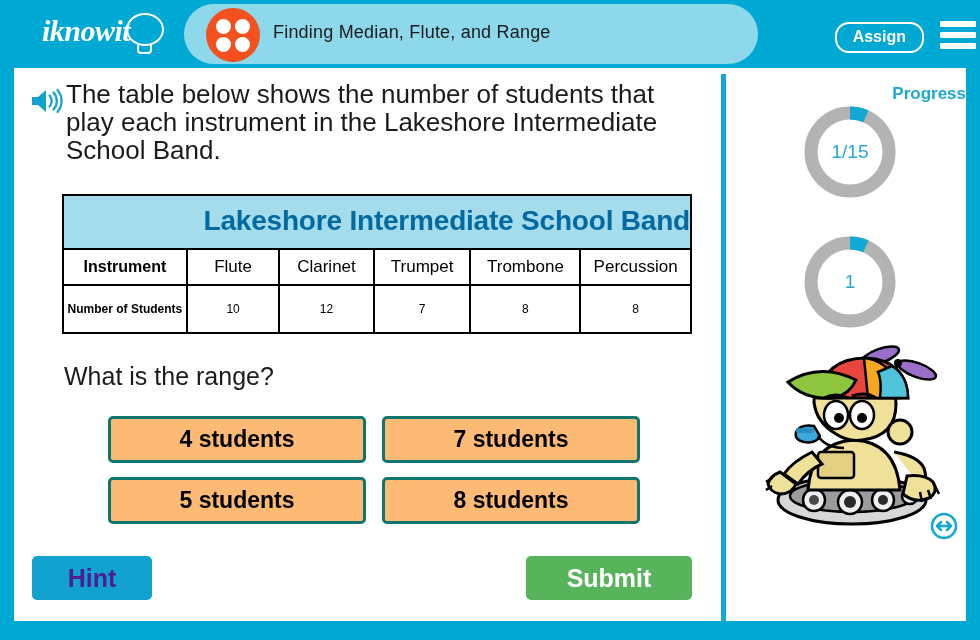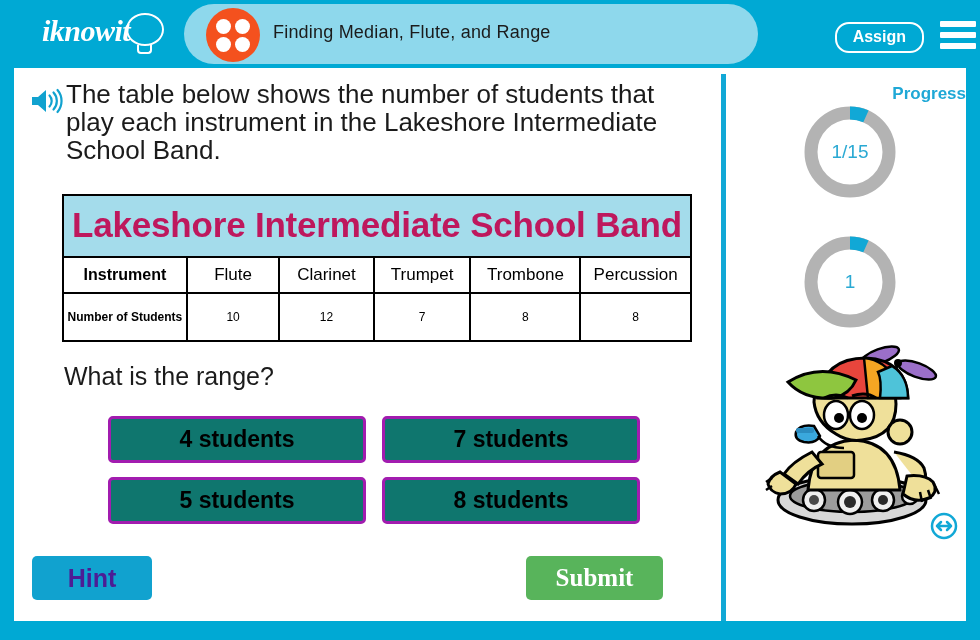--- a/index.html
+++ b/index.html
@@ -188,24 +188,24 @@
     position: absolute;
     left: 48px;
     top: 126px;
     width: 630px;
     border: 2.5px solid #000000;
     box-sizing: border-box;
     border-collapse: collapse;
   }
   .table .title-row td {
     background: #a4dceb;
-    text-align: center;
-    font-size: 35px;
-    font-weight: bold;
-    color: #be185d;
+    text-align: right;
+    font-size: 28px;
+    font-weight: bold;
+    color: #0369a1;
     padding: 9px 0 11px;
     border: 2.5px solid #000000;
     letter-spacing: -0.2px;
   }
   .table td {
     border: 2.5px solid #000000;
     text-align: center;
     color: #000000;
     font-size: 17px;
     padding: 7px 2px;
@@ -234,23 +234,23 @@
   .answers {
     position: absolute;
     left: 94px;
     top: 348px;
     width: 560px;
   }
   .answer {
     position: absolute;
     width: 258px;
     height: 47px;
-    border: 3px solid #a21caf;
+    border: 3px solid #0f766e;
     border-radius: 5px;
-    background: #0f766e;
+    background: #fdba74;
     color: #000000;
     font-size: 23px;
     font-weight: bold;
     cursor: pointer;
     box-sizing: border-box;
     line-height: 41px;
     text-align: center;
     font-family: "Liberation Sans", sans-serif;
     padding: 0;
   }
@@ -272,30 +272,30 @@
     font-weight: bold;
     border: none;
     border-radius: 5px;
     cursor: pointer;
     font-family: "Liberation Sans", sans-serif;
   }
   .submit-btn {
     position: absolute;
     left: 512px;
     top: 488px;
-    width: 137px;
+    width: 166px;
     height: 44px;
     background: #58b45b;
     color: #ffffff;
     font-size: 25px;
     font-weight: bold;
     border: none;
     border-radius: 5px;
     cursor: pointer;
-    font-family: Liberation Serif, serif;
+    font-family: Liberation Sans, sans-serif;
   }
 
   
   .panel {
     position: absolute;
     left: 716px;
     top: 0;
     width: 236px;
     height: 553px;
   }

